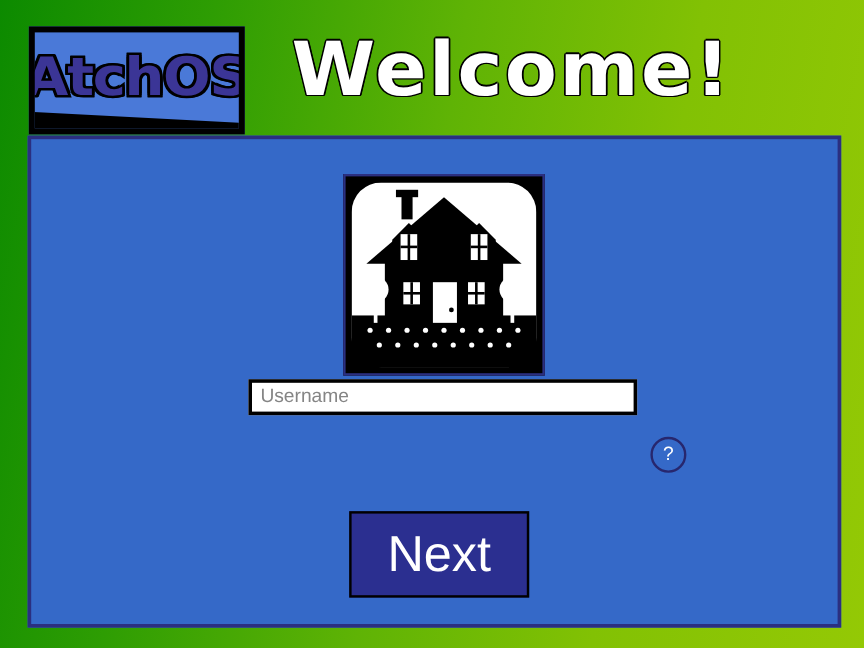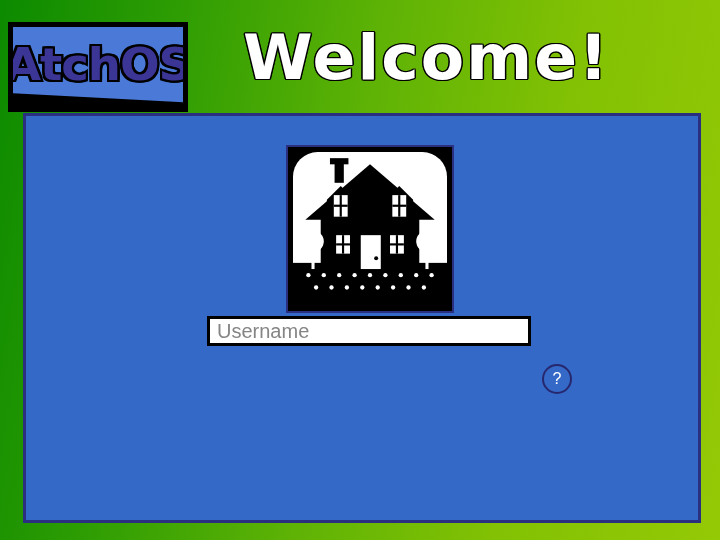--- a/index.html
+++ b/index.html
@@ -17,21 +17,21 @@
     position: relative;
     width: 720px;
     height: 540px;
     background: linear-gradient(100deg, #0c8a00 0%, #2e9d03 22%, #5fb305 48%, #82c104 72%, #94c905 100%);
     overflow: hidden;
   }
 
   
   #logo-box {
     position: absolute;
-    left: 8px;
+    left: 24px;
     top: 22px;
     width: 180px;
     height: 90px;
     background: #4a79d8;
     border: 5px solid #000000;
     box-sizing: border-box;
     overflow: hidden;
   }
   #logo-wedge {
     position: absolute;
@@ -109,21 +109,21 @@
   
   .field {
     position: absolute;
     left: 181px;
     width: 324px;
     height: 30px;
     background: #ffffff;
     border: 3px solid #000000;
     box-sizing: border-box;
     font-family: "Liberation Sans", sans-serif;
-    font-size: 20px;
+    font-size: 16px;
     color: #14532d;
     padding: 0 7px;
     line-height: 24px;
     outline: none;
   }
   .field::placeholder { color: #858585; opacity: 1; }
   #username-field { top: 200px; }
   #password-field { top: 248px; }
 
   
@@ -240,15 +240,16 @@
         <circle cx="75" cy="88" r="1.4" fill="#ffffff"></circle>
         <circle cx="85" cy="88" r="1.4" fill="#ffffff"></circle>
       </svg>
     </div>
 
     <input id="username-field" class="field" type="text" placeholder="Username" style="">
 
 
     <button id="help-button">?</button>
 
+    <button id="next-button">Next</button>
 
   </div>
 </div>
 
 </body></html>

